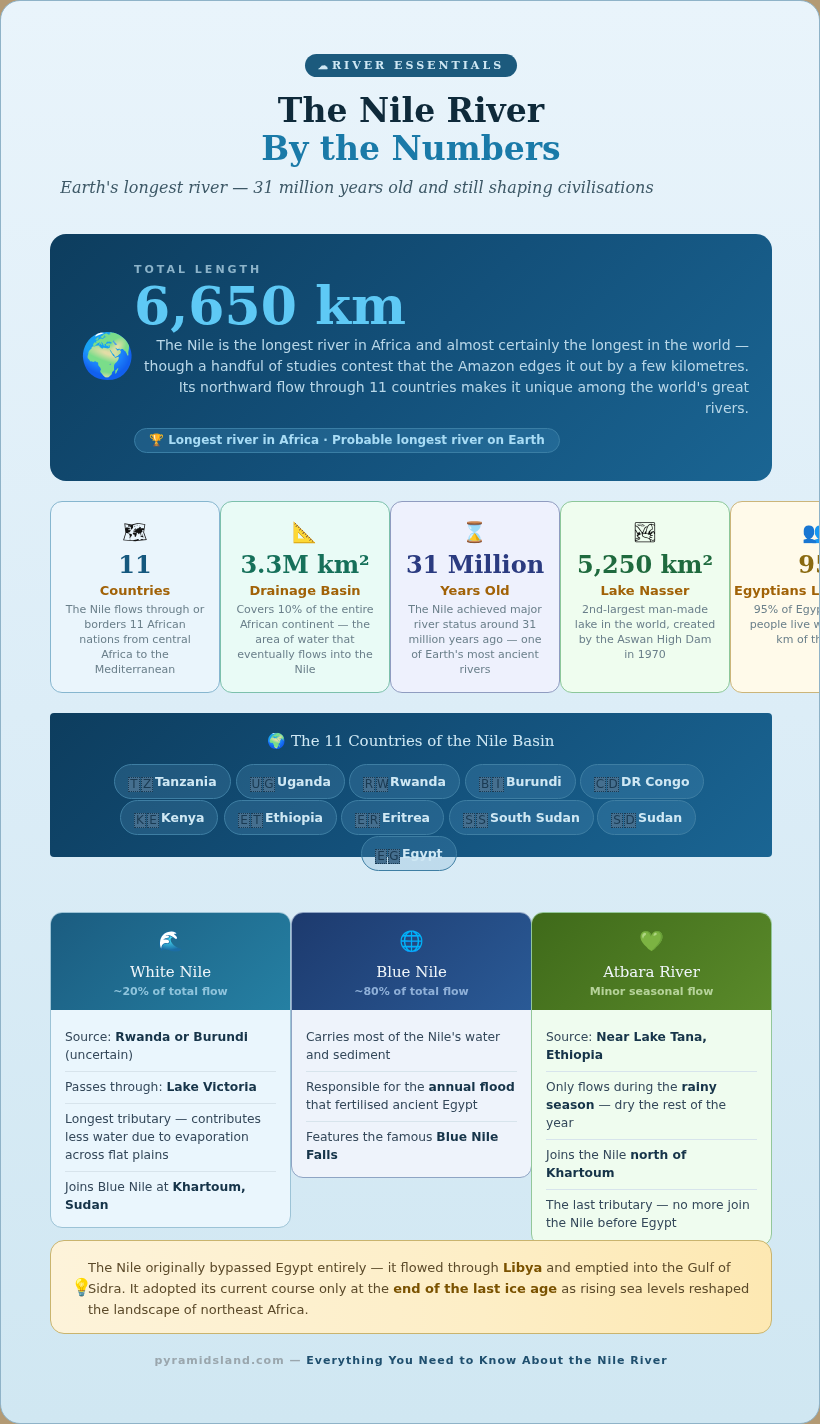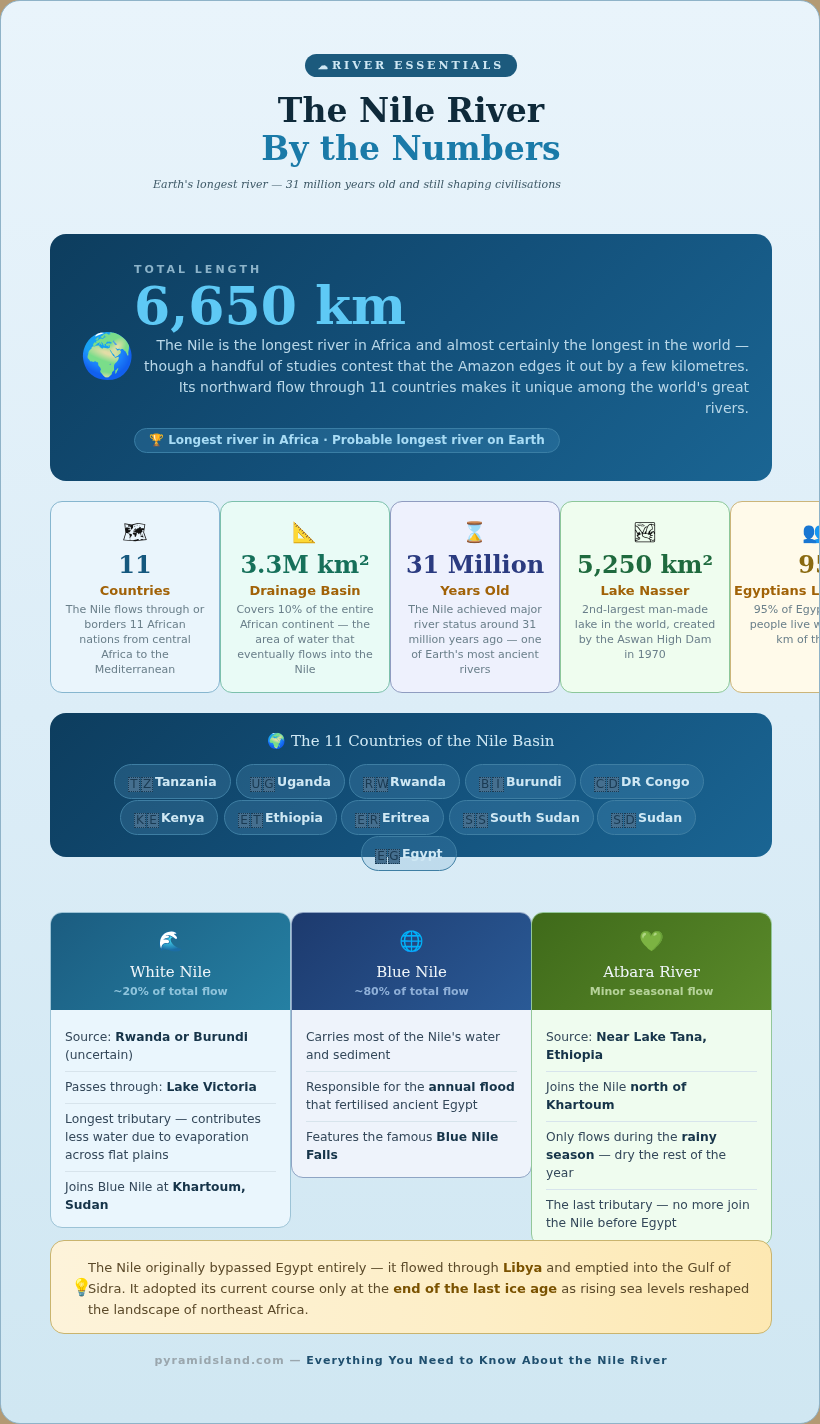--- a/index.html
+++ b/index.html
@@ -19,21 +19,21 @@
   }
   .eyebrow .wave { font-size: 10px; margin-right: 4px; letter-spacing: 0; }
   .title1, .title2 {
     position: absolute; left: 0; width: 820px; text-align: center;
     font-family: "DejaVu Serif", serif; font-weight: bold; font-size: 33px;
   }
   .title1 { top: 90px; color: #0f2a3a; }
   .title2 { top: 128px; color: #1a7aa8; }
   .subtitle {
     position: absolute; left: 0; width: 712px; top: 177px; text-align: center;
-    font-family: "DejaVu Serif", serif; font-style: italic; font-size: 11px; color: #3d5866;
+    font-family: "DejaVu Serif", serif; font-style: italic; font-size: 16px; color: #3d5866;
   }
 
   .hero {
     position: absolute; left: 49px; top: 233px; width: 722px; height: 247px;
     border-radius: 16px;
     background: linear-gradient(135deg, #0d3d5e 0%, #13507a 50%, #1a6593 100%);
   }
   .hero .globe {
     position: absolute; left: 30px; top: 95px; width: 54px; height: 54px;
     font-size: 44px; line-height: 54px; text-align: center; color: #0a0a0a;
@@ -66,21 +66,21 @@
     position: absolute; left: 0; width: 100%; top: 48px;
     font-family: "DejaVu Serif", serif; font-weight: bold; font-size: 24px;
   }
   .stat .name { position: absolute; left: 0; width: 100%; top: 81px; font-size: 13px; font-weight: bold; color: #a16207; }
   .stat .text {
     position: absolute; left: 12px; right: 12px; top: 100px; font-size: 11px;
     line-height: 15px; color: #6a7f8a;
   }
 
   .countries {
-    position: absolute; left: 49px; top: 712px; width: 722px; height: 144px; border-radius: 16px;
+    position: absolute; left: 49px; top: 712px; width: 722px; height: 144px; border-radius: 4px;
     background: linear-gradient(135deg, #0d3d5e 0%, #13507a 50%, #1a6593 100%);
   }
   .countries .head {
     position: absolute; left: 0; width: 100%; top: 19px; text-align: center;
     font-family: "DejaVu Serif", serif; font-size: 15px; color: #cfe8f4;
   }
   .chip {
     position: absolute; height: 35px; border-radius: 18px;
     border: 1px solid #3e7ea3; background: rgba(95,160,200,0.22);
     color: #cfe8f4; font-size: 12.5px; font-weight: bold; line-height: 33px;
@@ -231,22 +231,22 @@
         </ul>
       </div>
       <div class="trib" style="left: 530px; background: rgb(239, 252, 239); border-color: rgb(147, 199, 154);">
         <div class="top" style="background: linear-gradient(135deg, rgb(63, 106, 26) 0%, rgb(90, 138, 42) 100%);">
           <div class="icon">💚</div>
           <div class="name">Atbara River</div>
           <div class="sub" style="color: rgb(182, 211, 154);">Minor seasonal flow</div>
         </div>
         <ul>
           <li><span>Source: </span><b>Near Lake Tana, Ethiopia</b></li>
+          <li><span>Only flows during the </span><b>rainy season</b><span> — dry the rest of the year</span></li>
           <li><span>Joins the Nile </span><b>north of Khartoum</b></li>
-          <li><span>Only flows during the </span><b>rainy season</b><span> — dry the rest of the year</span></li>
           <li><span>The last tributary — no more join the Nile before Egypt</span></li>
         </ul>
       </div>
     </div>
 
   <div class="note">
     <div class="bulb">💡</div>
     <div class="txt" id="notetxt"><span>The Nile originally bypassed Egypt entirely — it flowed through </span><b>Libya</b><span> and emptied into the Gulf of Sidra. It adopted its current course only at the </span><b>end of the last ice age</b><span> as rising sea levels reshaped the landscape of northeast Africa.</span></div>
   </div>
 

